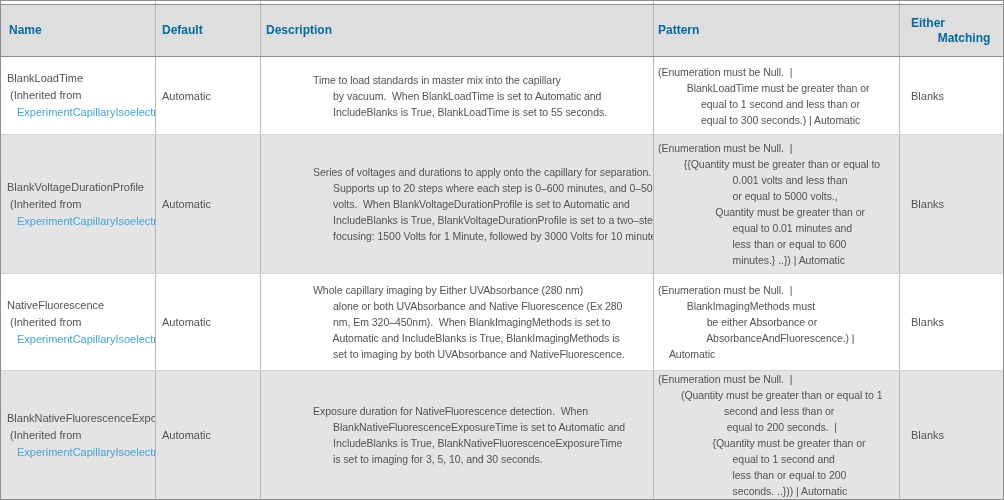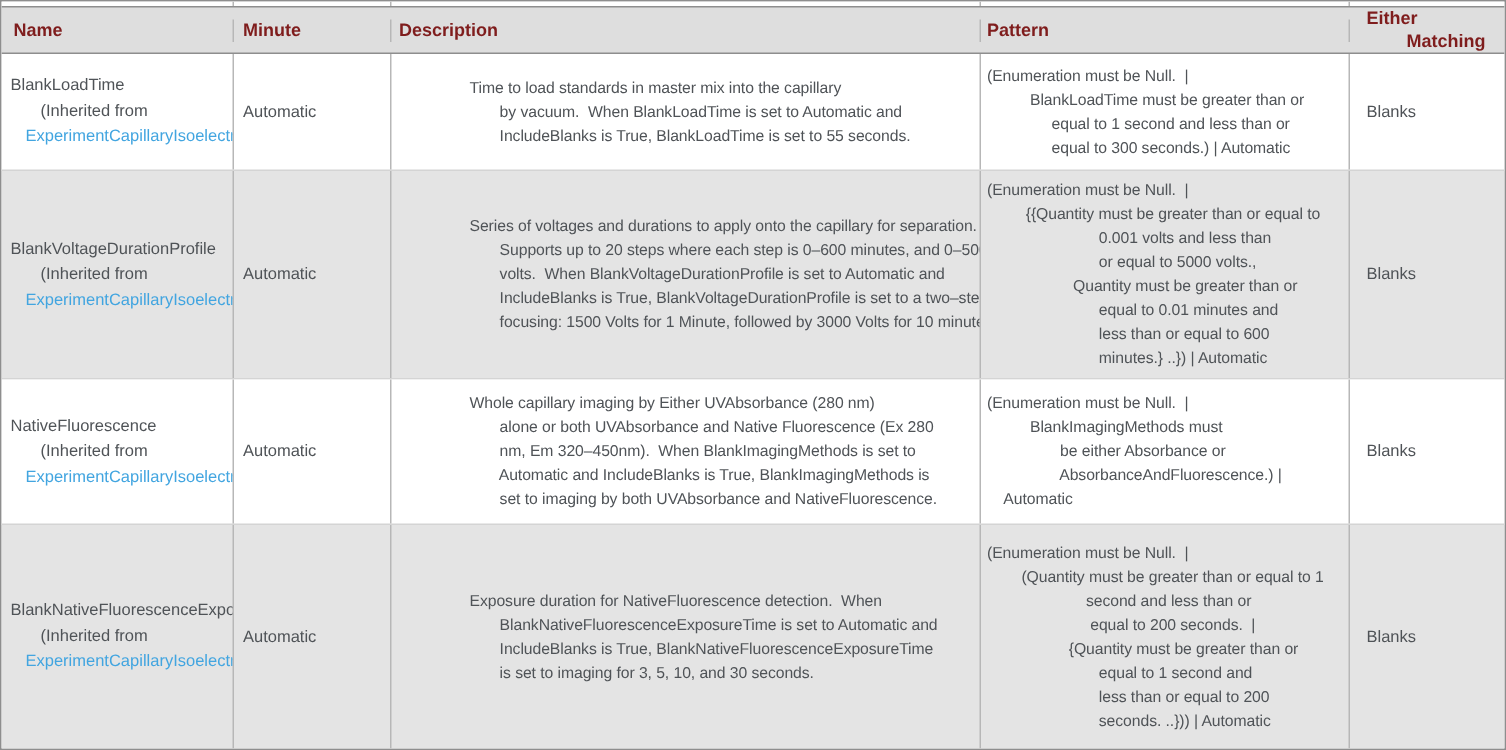--- a/index.html
+++ b/index.html
@@ -21,25 +21,25 @@
     overflow:hidden;
     display:flex; flex-direction:column; justify-content:center;
   }
   .cell:last-child { border-right:none; }
   .c-name    { width:155px; }
   .c-default { width:105px; }
   .c-desc    { width:393px; }
   .c-pattern { width:246px; }
   .c-index   { flex:1; }
   .header {
-    height:32px;
+    height:53px;
     background:#dedede;
     border-top:1px solid #8e8e8e;
     border-bottom:1px solid #8e8e8e;
-    color:#7f1d1d; font-weight:bold; font-size:12px;align-items:center;
+    color:#0369a1; font-weight:bold; font-size:12px;
   }
   .header .cell { white-space:pre; line-height:15px; }
   .header .c-name    { padding-left:8px; }
   .header .c-default { padding-left:6px; }
   .header .c-desc    { padding-left:5px; }
   .header .c-pattern { padding-left:4px; }
   .header .c-index   { padding-left:11px; }
   .body-row { border-bottom:1px solid #d4d4d4; color:#4f5357; background:#ffffff; }
   .body-row:last-child { border-bottom:none; }
   .row-alt { background:#e4e4e4; }
@@ -50,41 +50,41 @@
   .pre {
     white-space:pre;
     font-size:10.5px;
     line-height:16px;
     letter-spacing:-0.05px;
   }
   .c-desc .pre    { padding-left:5px; padding-right:3px;margin-left:47px; }
   .c-pattern .pre { padding-left:4px; padding-right:2px; }
   .name-block { font-size:11px; line-height:17px; }
   .name-line { padding-left:6px;  white-space:nowrap; }
-  .inh-line  { padding-left:26px;  white-space:nowrap; }
+  .inh-line  { padding-left:9px;  white-space:nowrap; }
   .link-line { padding-left:16px; white-space:nowrap; color:var(--link,#42a5e0); cursor:pointer; }
   .default-text { font-size:11px; padding-left:6px; }
   .index-text   { font-size:11px; padding-left:11px; }
 </style>
 </head>
 <body>
 
 <div class="table-wrap">
 
   <div class="strip">
     <div class="cell c-name"></div>
     <div class="cell c-default"></div>
     <div class="cell c-desc"></div>
     <div class="cell c-pattern"></div>
     <div class="cell c-index"></div>
   </div>
 
   <div class="row header">
     <div class="cell c-name">Name</div>
-    <div class="cell c-default">Minute</div>
+    <div class="cell c-default">Default</div>
     <div class="cell c-desc">Description</div>
     <div class="cell c-pattern">Pattern</div>
     <div class="cell c-index">Either
         Matching</div>
   </div>
 
   <div class="row body-row r1">
     <div class="cell c-name">
       <div class="name-block">
         <div class="name-line">BlankLoadTime</div>

